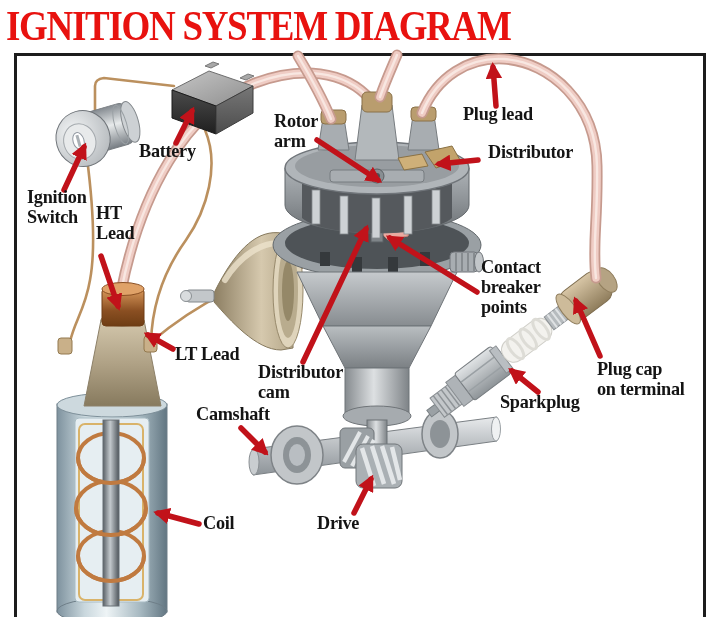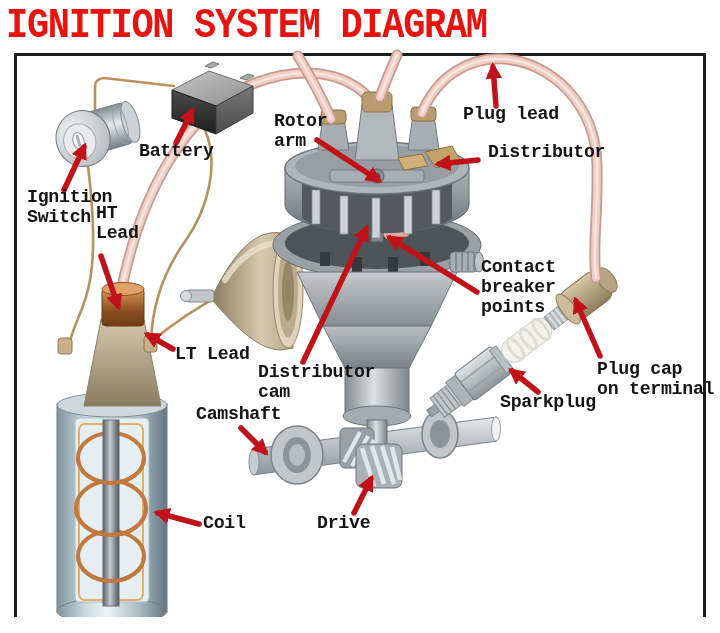--- a/index.html
+++ b/index.html
@@ -1,21 +1,21 @@
 <!DOCTYPE html>
 <html style="--title-red: #e8120f; --arrow-red: #c1121a; --label-black: #141414; --frame-black: #1c1c1c; --lead-pink: #efccc4; --wire-tan: #bb905e; --background: #ffffff;"><head>
 <meta charset="utf-8">
 <style>
   :root{
     --title-red:#e8120f; --arrow-red:#c1121a; --label-black:#141414;
     --frame-black:#1c1c1c; --lead-pink:#efccc4; --wire-tan:#bb905e; --background:#ffffff;
   }
   html,body{margin:0;padding:0;background:#fff;}
   .stage{position:relative;width:720px;height:617px;background:var(--background);overflow:hidden;
-         font-family:Liberation Mono, monospace;}
+         font-family:Liberation Serif, serif;}
   .title{position:absolute;left:6px;top:1px;font-size:43px;font-weight:bold;color:var(--title-red);
          letter-spacing:-1.5px;transform:scaleX(0.86);transform-origin:left top;white-space:nowrap;}
   .frame{position:absolute;left:14px;top:53px;width:686px;height:568px;border:3px solid var(--frame-black);
          background:transparent;}
   svg.art{position:absolute;left:0;top:0;width:720px;height:633px;pointer-events:none;}
   .lbl{position:absolute;font-size:19px;font-weight:bold;line-height:20px;color:var(--label-black);
        letter-spacing:-0.3px;transform:scaleX(0.96);transform-origin:left top;white-space:pre-line;}
   .lead-outer{fill:none;stroke:#c69a8e;stroke-width:11;stroke-linecap:round;}
   .lead-main{fill:none;stroke:var(--lead-pink);stroke-width:7.5;stroke-linecap:round;}
   .lead-hi{fill:none;stroke:#f9ebe6;stroke-width:2.4;stroke-linecap:round;opacity:.85;}

